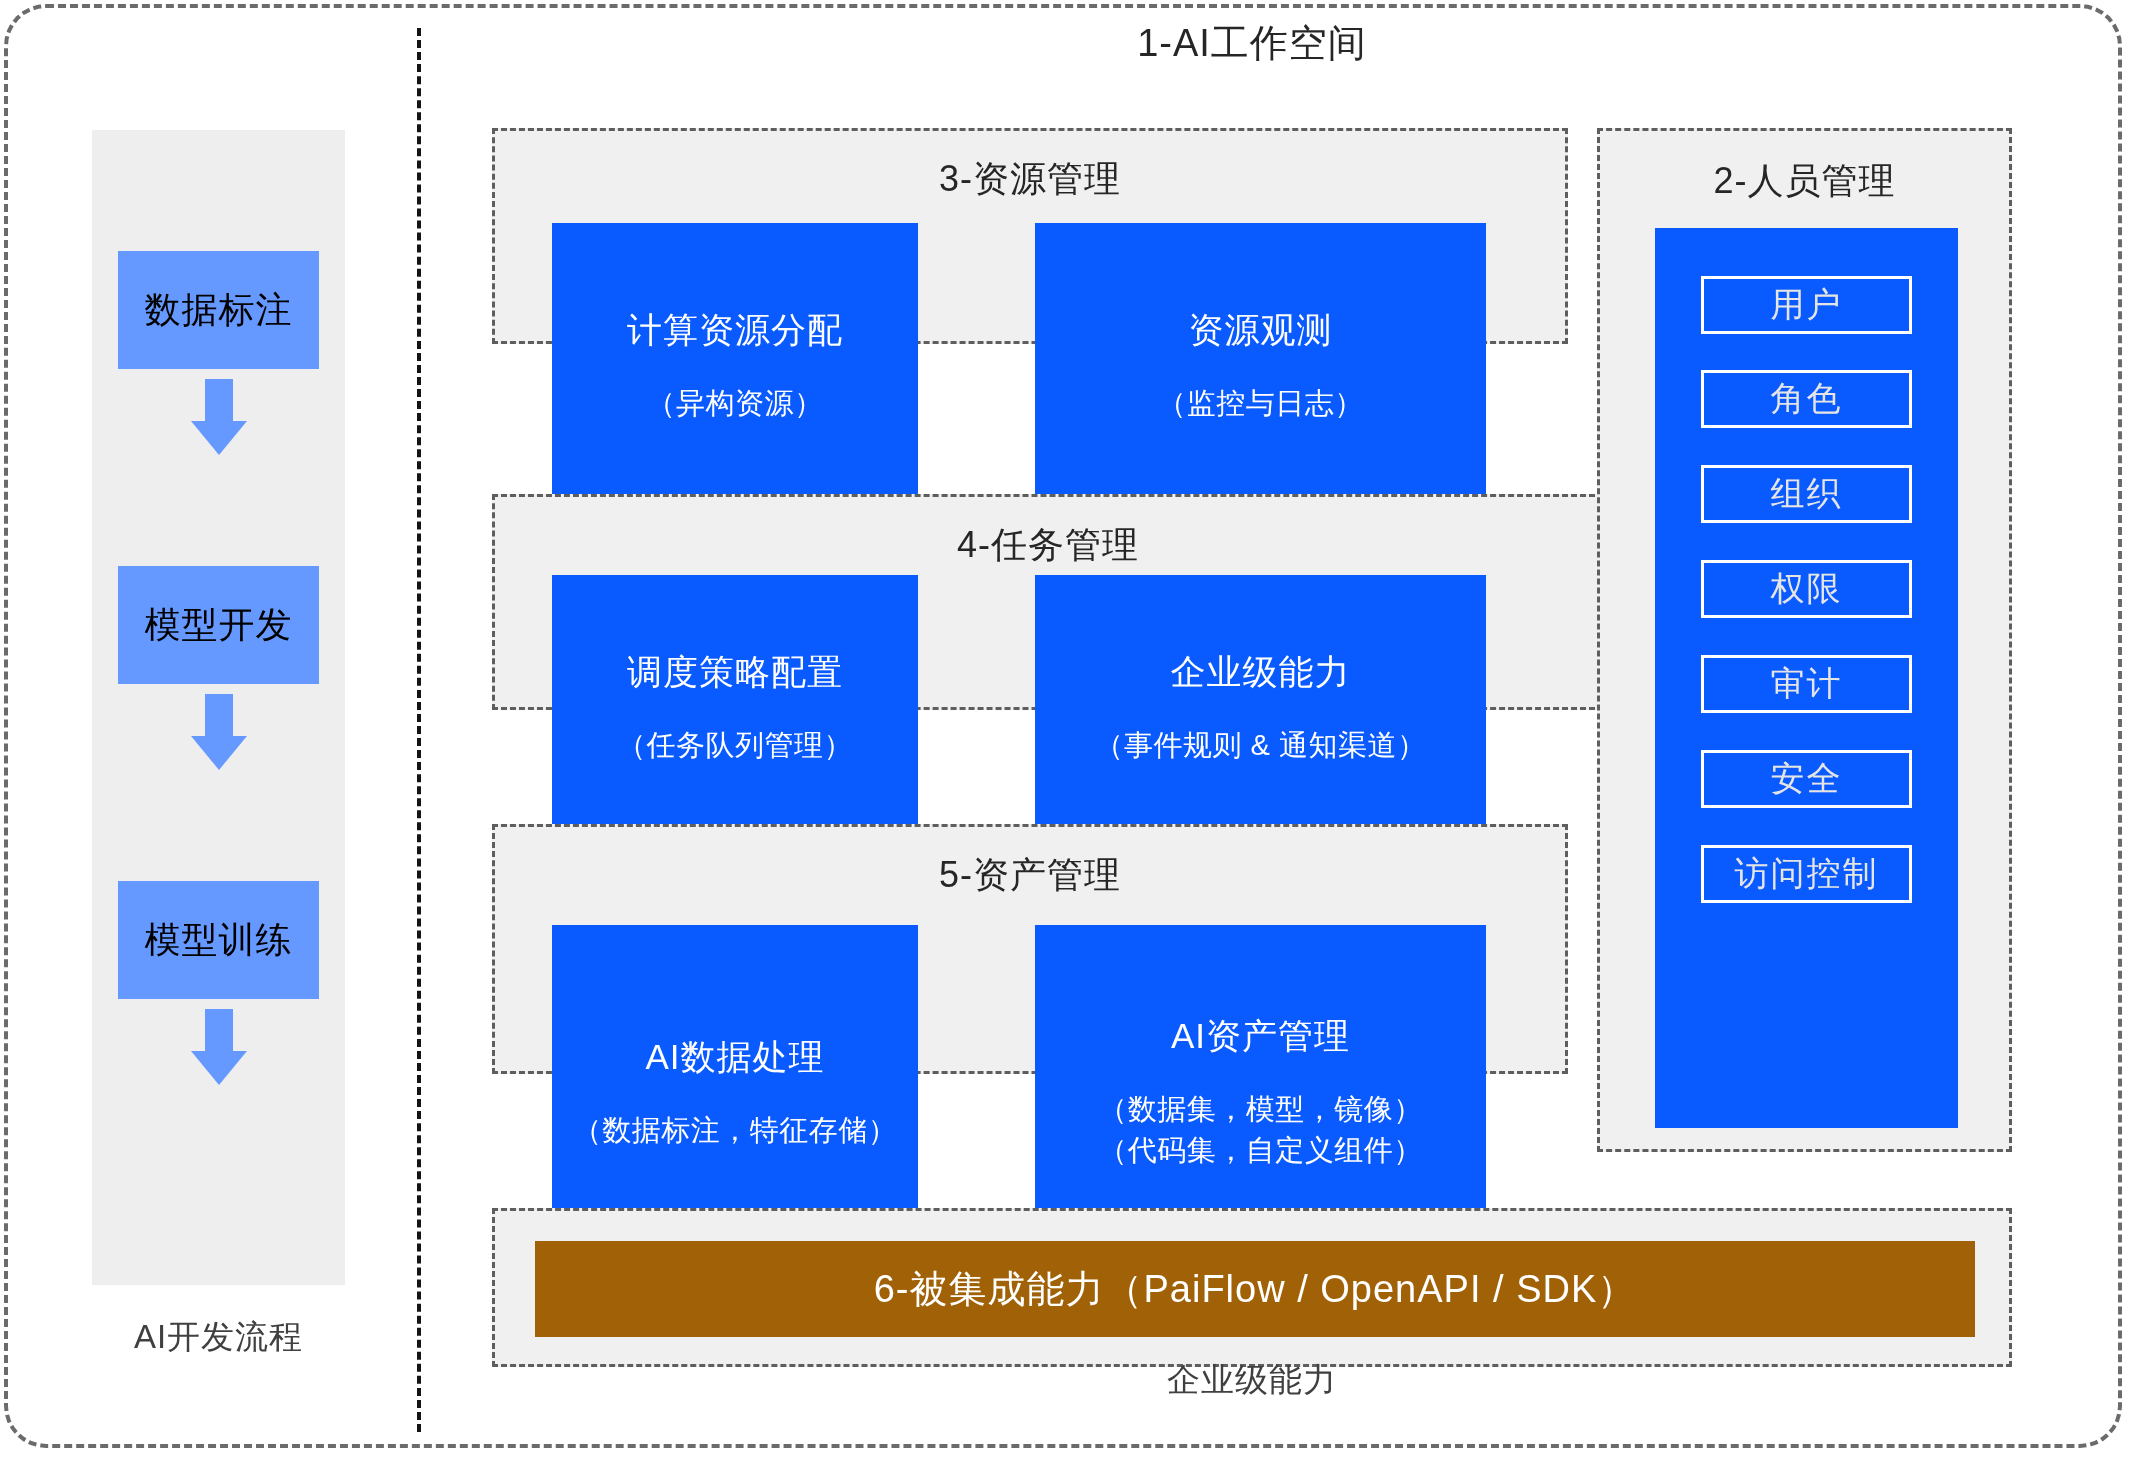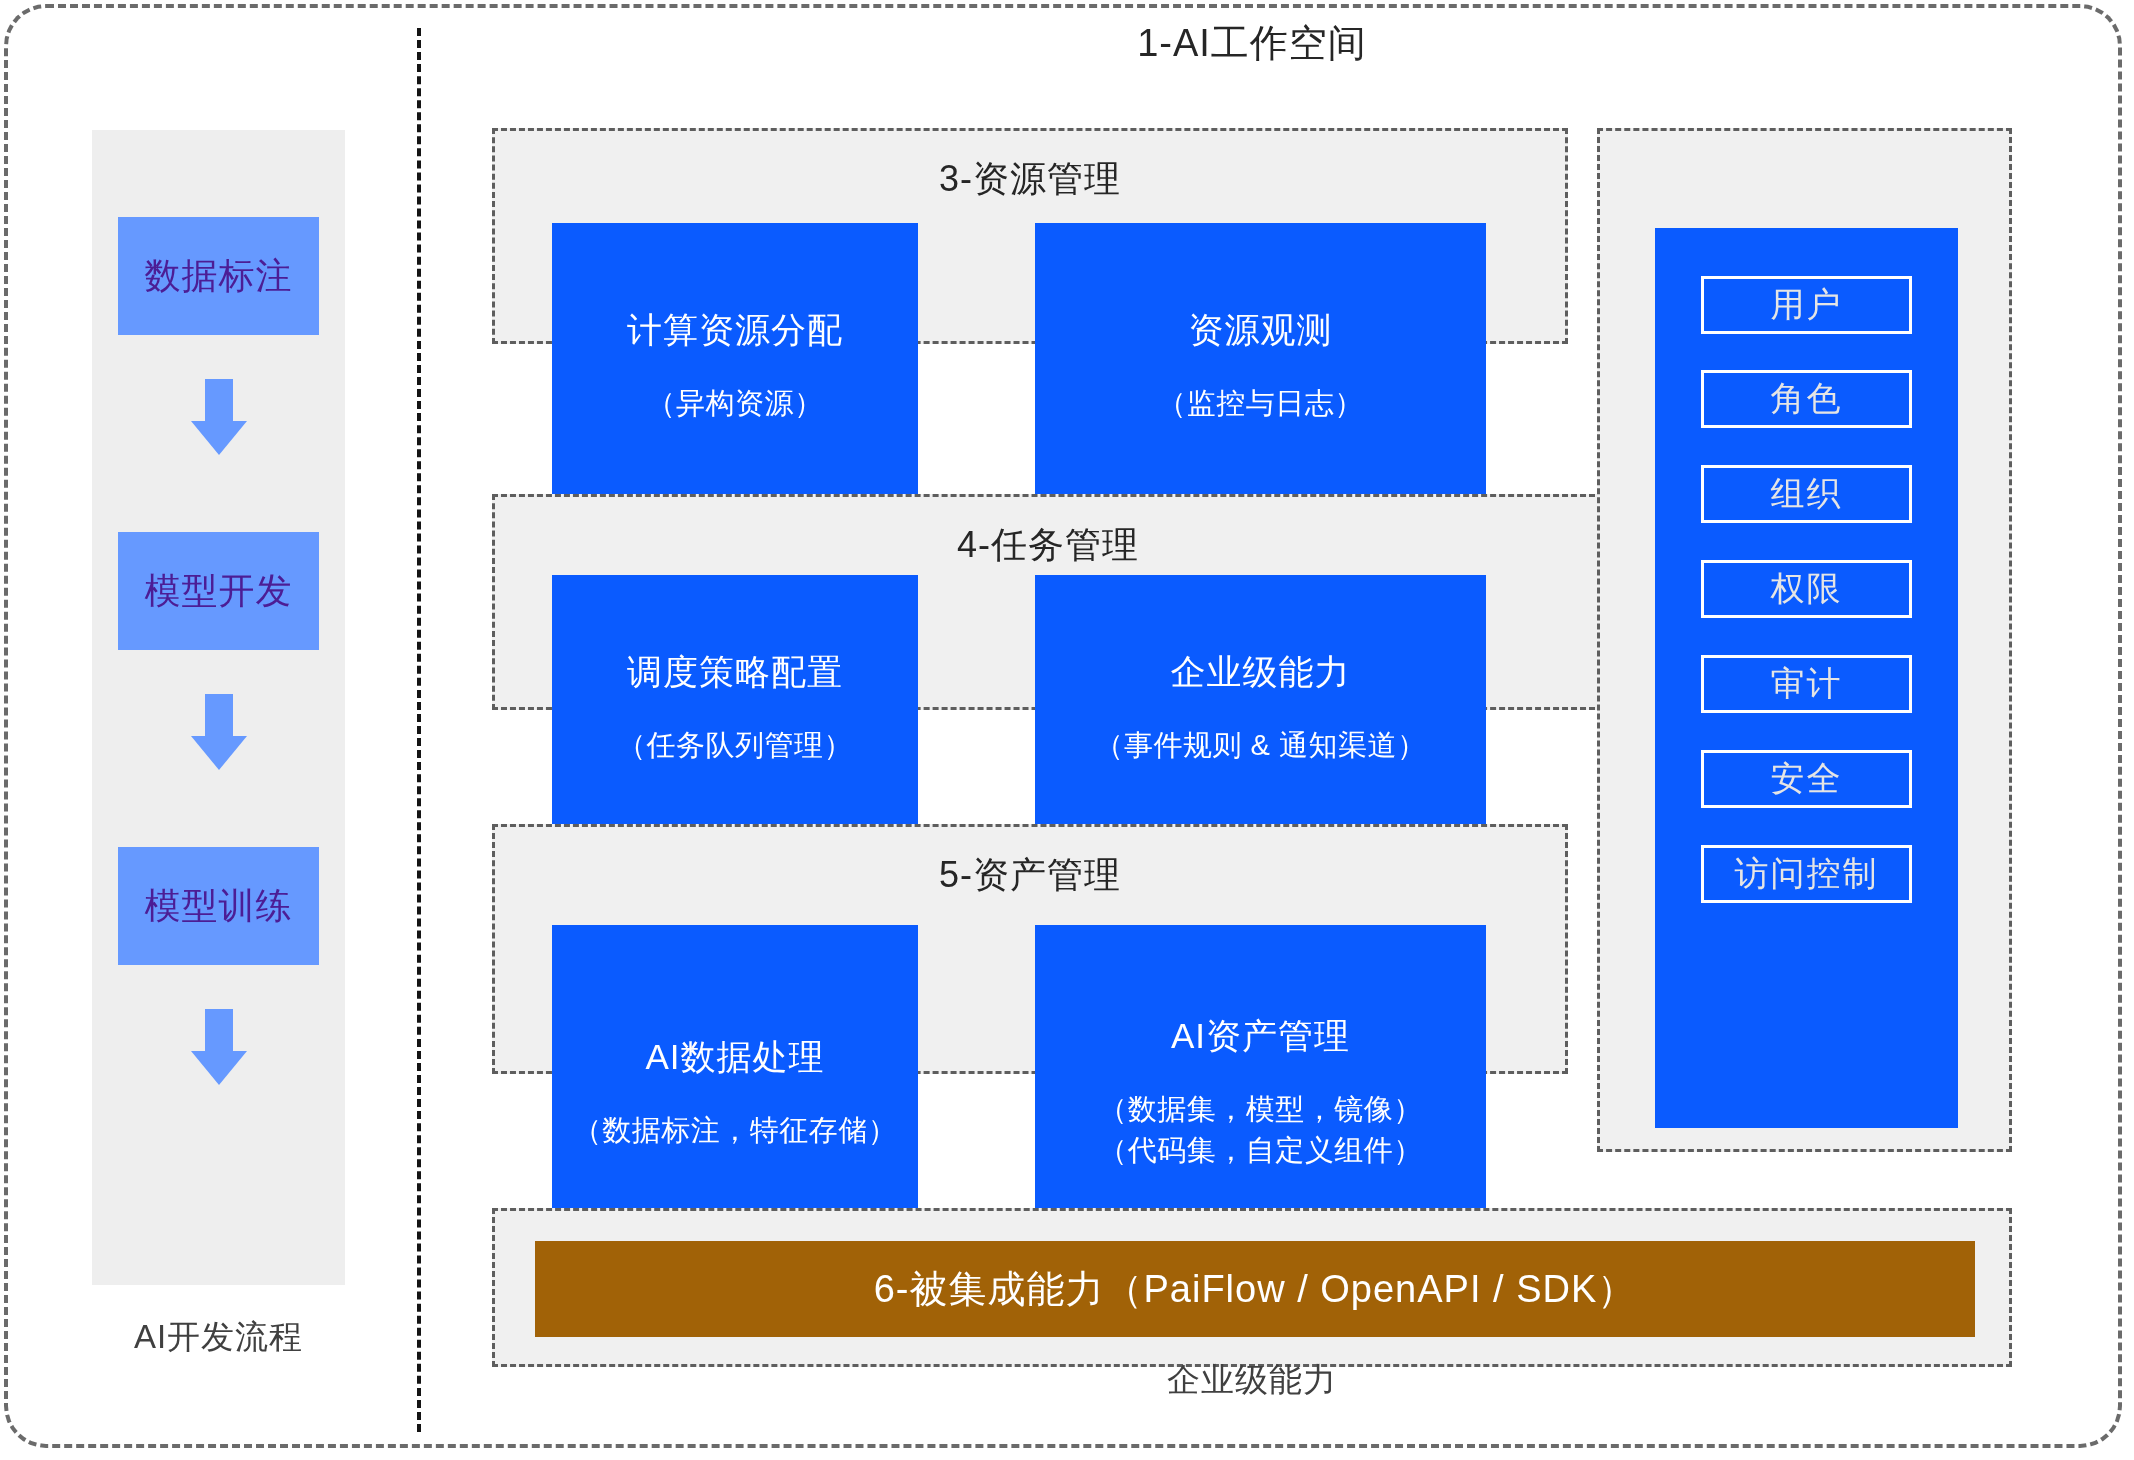--- a/index.html
+++ b/index.html
@@ -51,26 +51,27 @@
     width: 253px;
     height: 1155px;
     background: #eeeeee;
   }
   .flow-step {
     position: absolute;
     left: 26px;
     width: 201px;
     height: 118px;
     background: #6699ff;
-    color: #4c1d95;
+    color: #000000;
     display: flex;
     align-items: center;
     justify-content: center;
     font-size: 36px;
     letter-spacing: 1px;
+    margin-top: 34px;
   }
   .flow-step.s1 { top: 87px; }
   .flow-step.s2 { top: 402px; }
   .flow-step.s3 { top: 717px; }
   .flow-step.s4 { top: 1032px; }
 
   .flow-arrow {
     position: absolute;
     left: 113px;
     width: 28px;
@@ -297,20 +298,21 @@
       <div class="card-sub">（数据标注，特征存储）</div>
     </div>
     <div class="card col-right">
       <div class="card-title">AI资产管理</div>
       <div class="card-sub">（数据集，模型，镜像）</div>
       <div class="card-sub">（代码集，自定义组件）</div>
     </div>
   </div>
 
   <div class="panel panel-people">
+    <div class="panel-title">2-人员管理</div>
     <div class="people-card">
       <div class="people-chip c0">用户</div>
       <div class="people-chip c1">角色</div>
       <div class="people-chip c2">组织</div>
       <div class="people-chip c3">权限</div>
       <div class="people-chip c4">审计</div>
       <div class="people-chip c5">安全</div>
       <div class="people-chip c6">访问控制</div>
     </div>
   </div>

